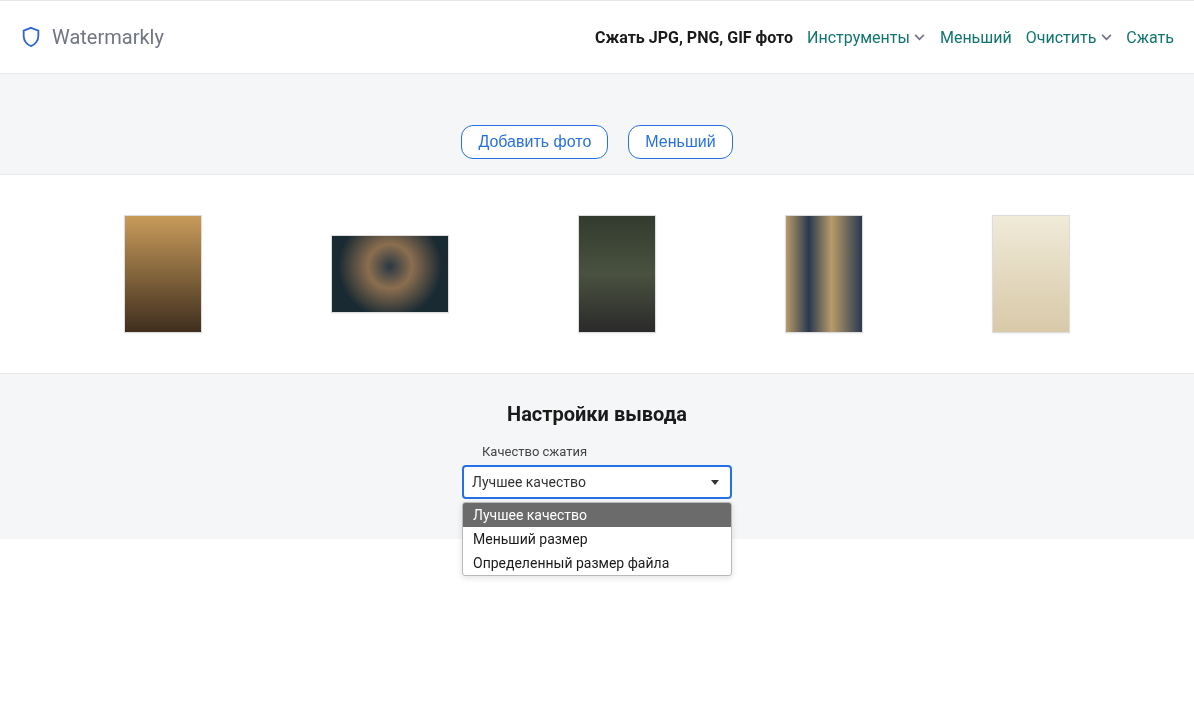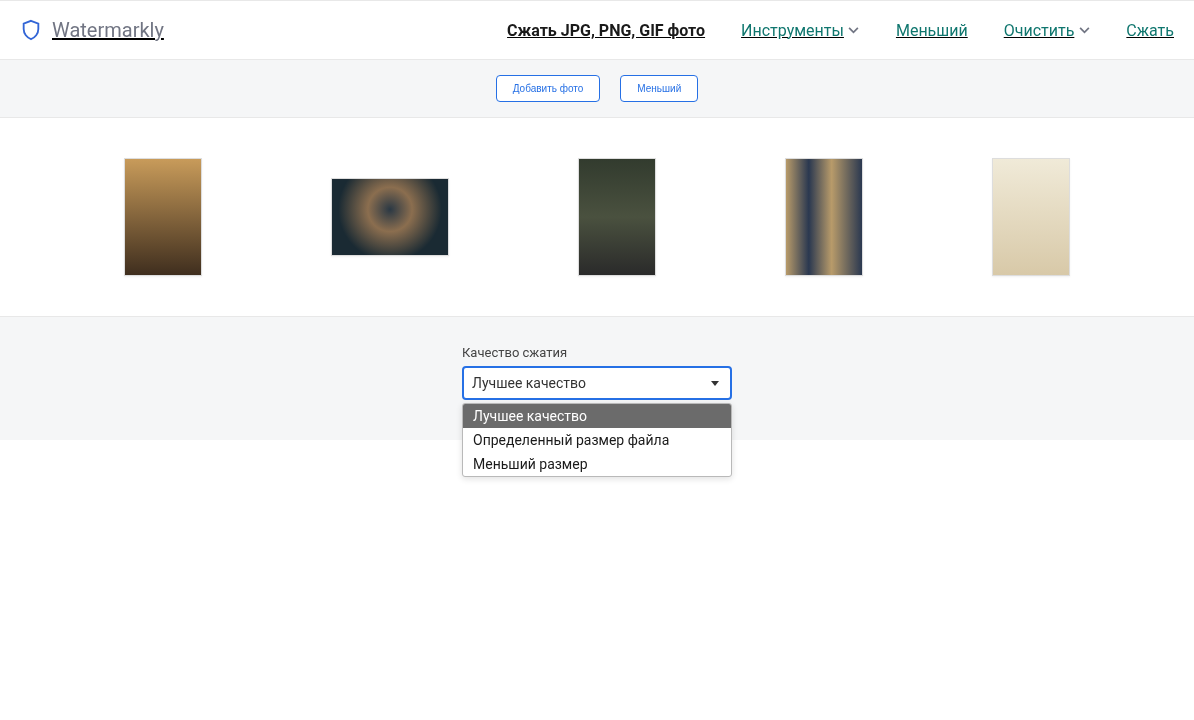--- a/index.html
+++ b/index.html
@@ -12,44 +12,43 @@
       background: #fff;
       width: 1194px;
       height: 720px;
       overflow: hidden;
     }
     .header {
       display: flex;
       align-items: center;
       justify-content: space-between;
       padding: 0 20px;
-      height: 60px;
+      height: 74px;
       border-top: 1px solid #e8e8e8;
       border-bottom: 1px solid #e8e8e8;
-      text-decoration: underline;
     }
     .logo-section {
       display: flex;
       align-items: center;
       gap: 10px;
     }
     .logo-icon svg {
       width: 22px;
       height: 22px;
       display: block;
     }
     .logo-text {
       font-size: 20px;
       color: #717583;
       font-weight: 400;
     }
     .nav {
       display: flex;
       align-items: flex-start;
-      gap: 36px;
+      gap: 14px;
     }
     .nav-item {
       font-size: 16px;
       color: #0f766e;
       cursor: pointer;
       display: flex;
       align-items: center;
       gap: 4px;
     }
     .nav-item.active {
@@ -73,23 +72,24 @@
       display: flex;
       justify-content: center;
       gap: 20px;
       border-bottom: 1px solid #e8e8e8;
     }
     .btn-outline {
       background: #fff;
       border: 1px solid #2670e5;
       color: #2670e5;
       padding: 7px 16px;
-      font-size: 10px;
-      border-radius: 4px;
-      cursor: pointer;
+      font-size: 16px;
+      border-radius: 12px;
+      cursor: pointer;
+      margin-top: 36px;
     }
     .thumbnails {
       display: flex;
       justify-content: space-around;
       padding: 40px 60px;
       align-items: center;
     }
     .thumb {
       border: 1px solid #ddd;
       box-shadow: 0 1px 2px rgba(0,0,0,0.06);
@@ -125,20 +125,21 @@
     }
     .settings-group {
       width: 270px;
       position: relative;
     }
     .settings-label {
       font-size: 13px;
       color: #444;
       margin-bottom: 6px;
       display: block;
+      margin-left: 20px;
     }
     .select-box {
       width: 100%;
       height: 34px;
       border: 2px solid #2670e5;
       border-radius: 4px;
       background: #fff;
       padding: 0 8px;
       font-size: 14px;
       color: #333;
@@ -219,25 +220,26 @@
 
 <div class="thumbnails">
   <div class="thumb portrait t1"></div>
   <div class="thumb landscape t2"></div>
   <div class="thumb portrait t3"></div>
   <div class="thumb portrait t4"></div>
   <div class="thumb portrait t5"></div>
 </div>
 
 <div class="output-settings">
+  <h2 class="settings-title">Настройки вывода</h2>
   <div class="settings-group">
     <label class="settings-label">Качество сжатия</label>
     <div class="select-box">
       <span>Лучшее качество</span>
       <span class="select-arrow"></span>
     </div>
     <div class="dropdown">
       <div class="dropdown-option selected">Лучшее качество</div>
+      <div class="dropdown-option">Меньший размер</div>
       <div class="dropdown-option">Определенный размер файла</div>
-      <div class="dropdown-option">Меньший размер</div>
     </div>
   </div>
 </div>
 
 </body></html>

